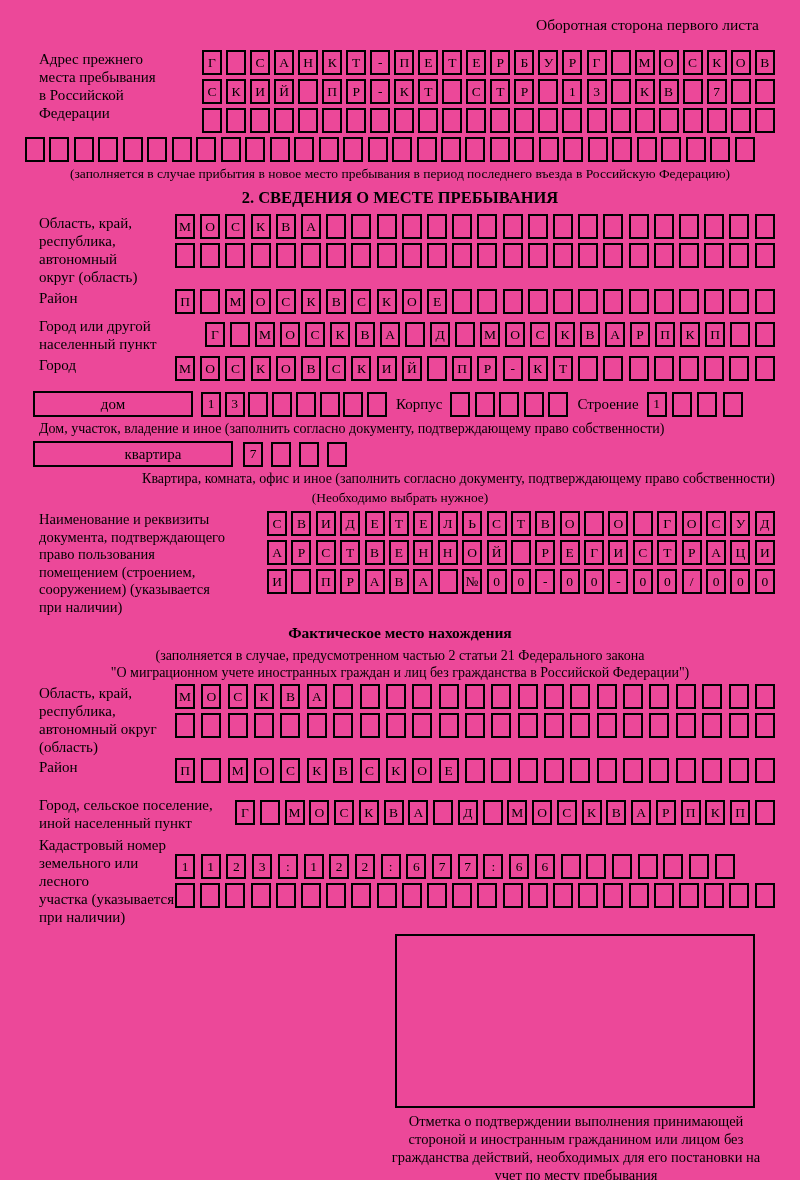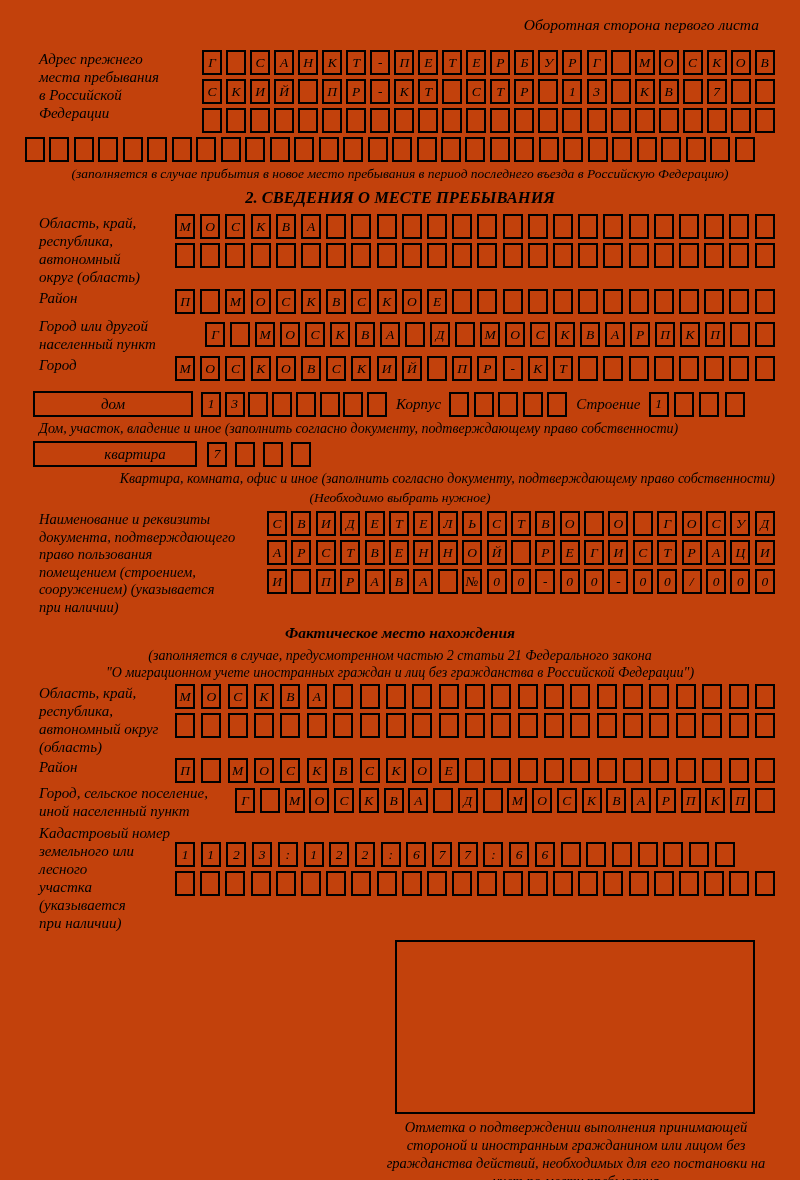--- a/index.html
+++ b/index.html
@@ -1,25 +1,24 @@
 <!DOCTYPE html>
 <html><head>
 <meta charset="utf-8">
 <style>
   html,body{margin:0;padding:0;background:#fff;}
   .page{
     position:relative;
     width:800px;height:1180px;
     box-sizing:border-box;
     padding:16px 25px 0 25px;
-    background:#c2410c;
+    background:#ec4899;
     color:#000;
     font-family:"Liberation Serif","DejaVu Serif",serif;
     overflow:hidden;
-    font-style:italic;
   }
   .hdr{ text-align:right; padding-right:16px; font-size:15.5px; }
   .frow{ display:flex; align-items:flex-start; }
   .lbl{
     flex:1 1 auto; padding-left:14px;
     font-size:15px; line-height:18px; white-space:pre-line;
   }
   .grid{ flex:0 0 auto; display:flex; flex-direction:column; gap:4px; }
   .cells{ display:flex; justify-content:space-between; }
   .cell{
@@ -366,21 +365,21 @@
     <div class="cells w96" style="margin-left:8px;">
         <span class="cell">1</span>
         <span class="cell"></span>
         <span class="cell"></span>
         <span class="cell"></span>
       </div>
   </div>
   <div class="note" style="margin-top:3px; text-align:left; padding-left:14px; font-size:14px;">Дом, участок, владение и иное (заполнить согласно документу, подтверждающему право собственности)</div>
 
   <div style="display:flex; align-items:center; margin-top:4px; margin-left:8px;">
-    <div class="widebox" style="width:164px;padding-left:40px;">квартира</div>
+    <div class="widebox" style="width:200px;padding-left:40px;">квартира</div>
     <div class="cells w104" style="margin-left:10px;">
         <span class="cell">7</span>
         <span class="cell"></span>
         <span class="cell"></span>
         <span class="cell"></span>
       </div>
   </div>
   <div class="note" style="margin-top:3px; text-align:right; padding-left:14px; font-size:14px;">Квартира, комната, офис и иное (заполнить согласно документу, подтверждающему право собственности)</div>
 
   <div class="note" style="margin-top:2px;">(Необходимо выбрать нужное)</div>
@@ -552,21 +551,21 @@
           <span class="cell"></span>
           <span class="cell"></span>
           <span class="cell"></span>
           <span class="cell"></span>
           <span class="cell"></span>
           <span class="cell"></span>
         </div>
     </div>
   </div>
 
-  <div class="frow" style="margin-top:1px;">
+  <div class="frow" style="margin-top:13px;">
     <div class="lbl">Город, сельское поселение,
 иной населенный пункт</div>
     <div class="grid" style="margin-top:4px;">
       <div class="cells w540">
           <span class="cell">Г</span>
           <span class="cell"></span>
           <span class="cell">М</span>
           <span class="cell">О</span>
           <span class="cell">С</span>
           <span class="cell">К</span>

